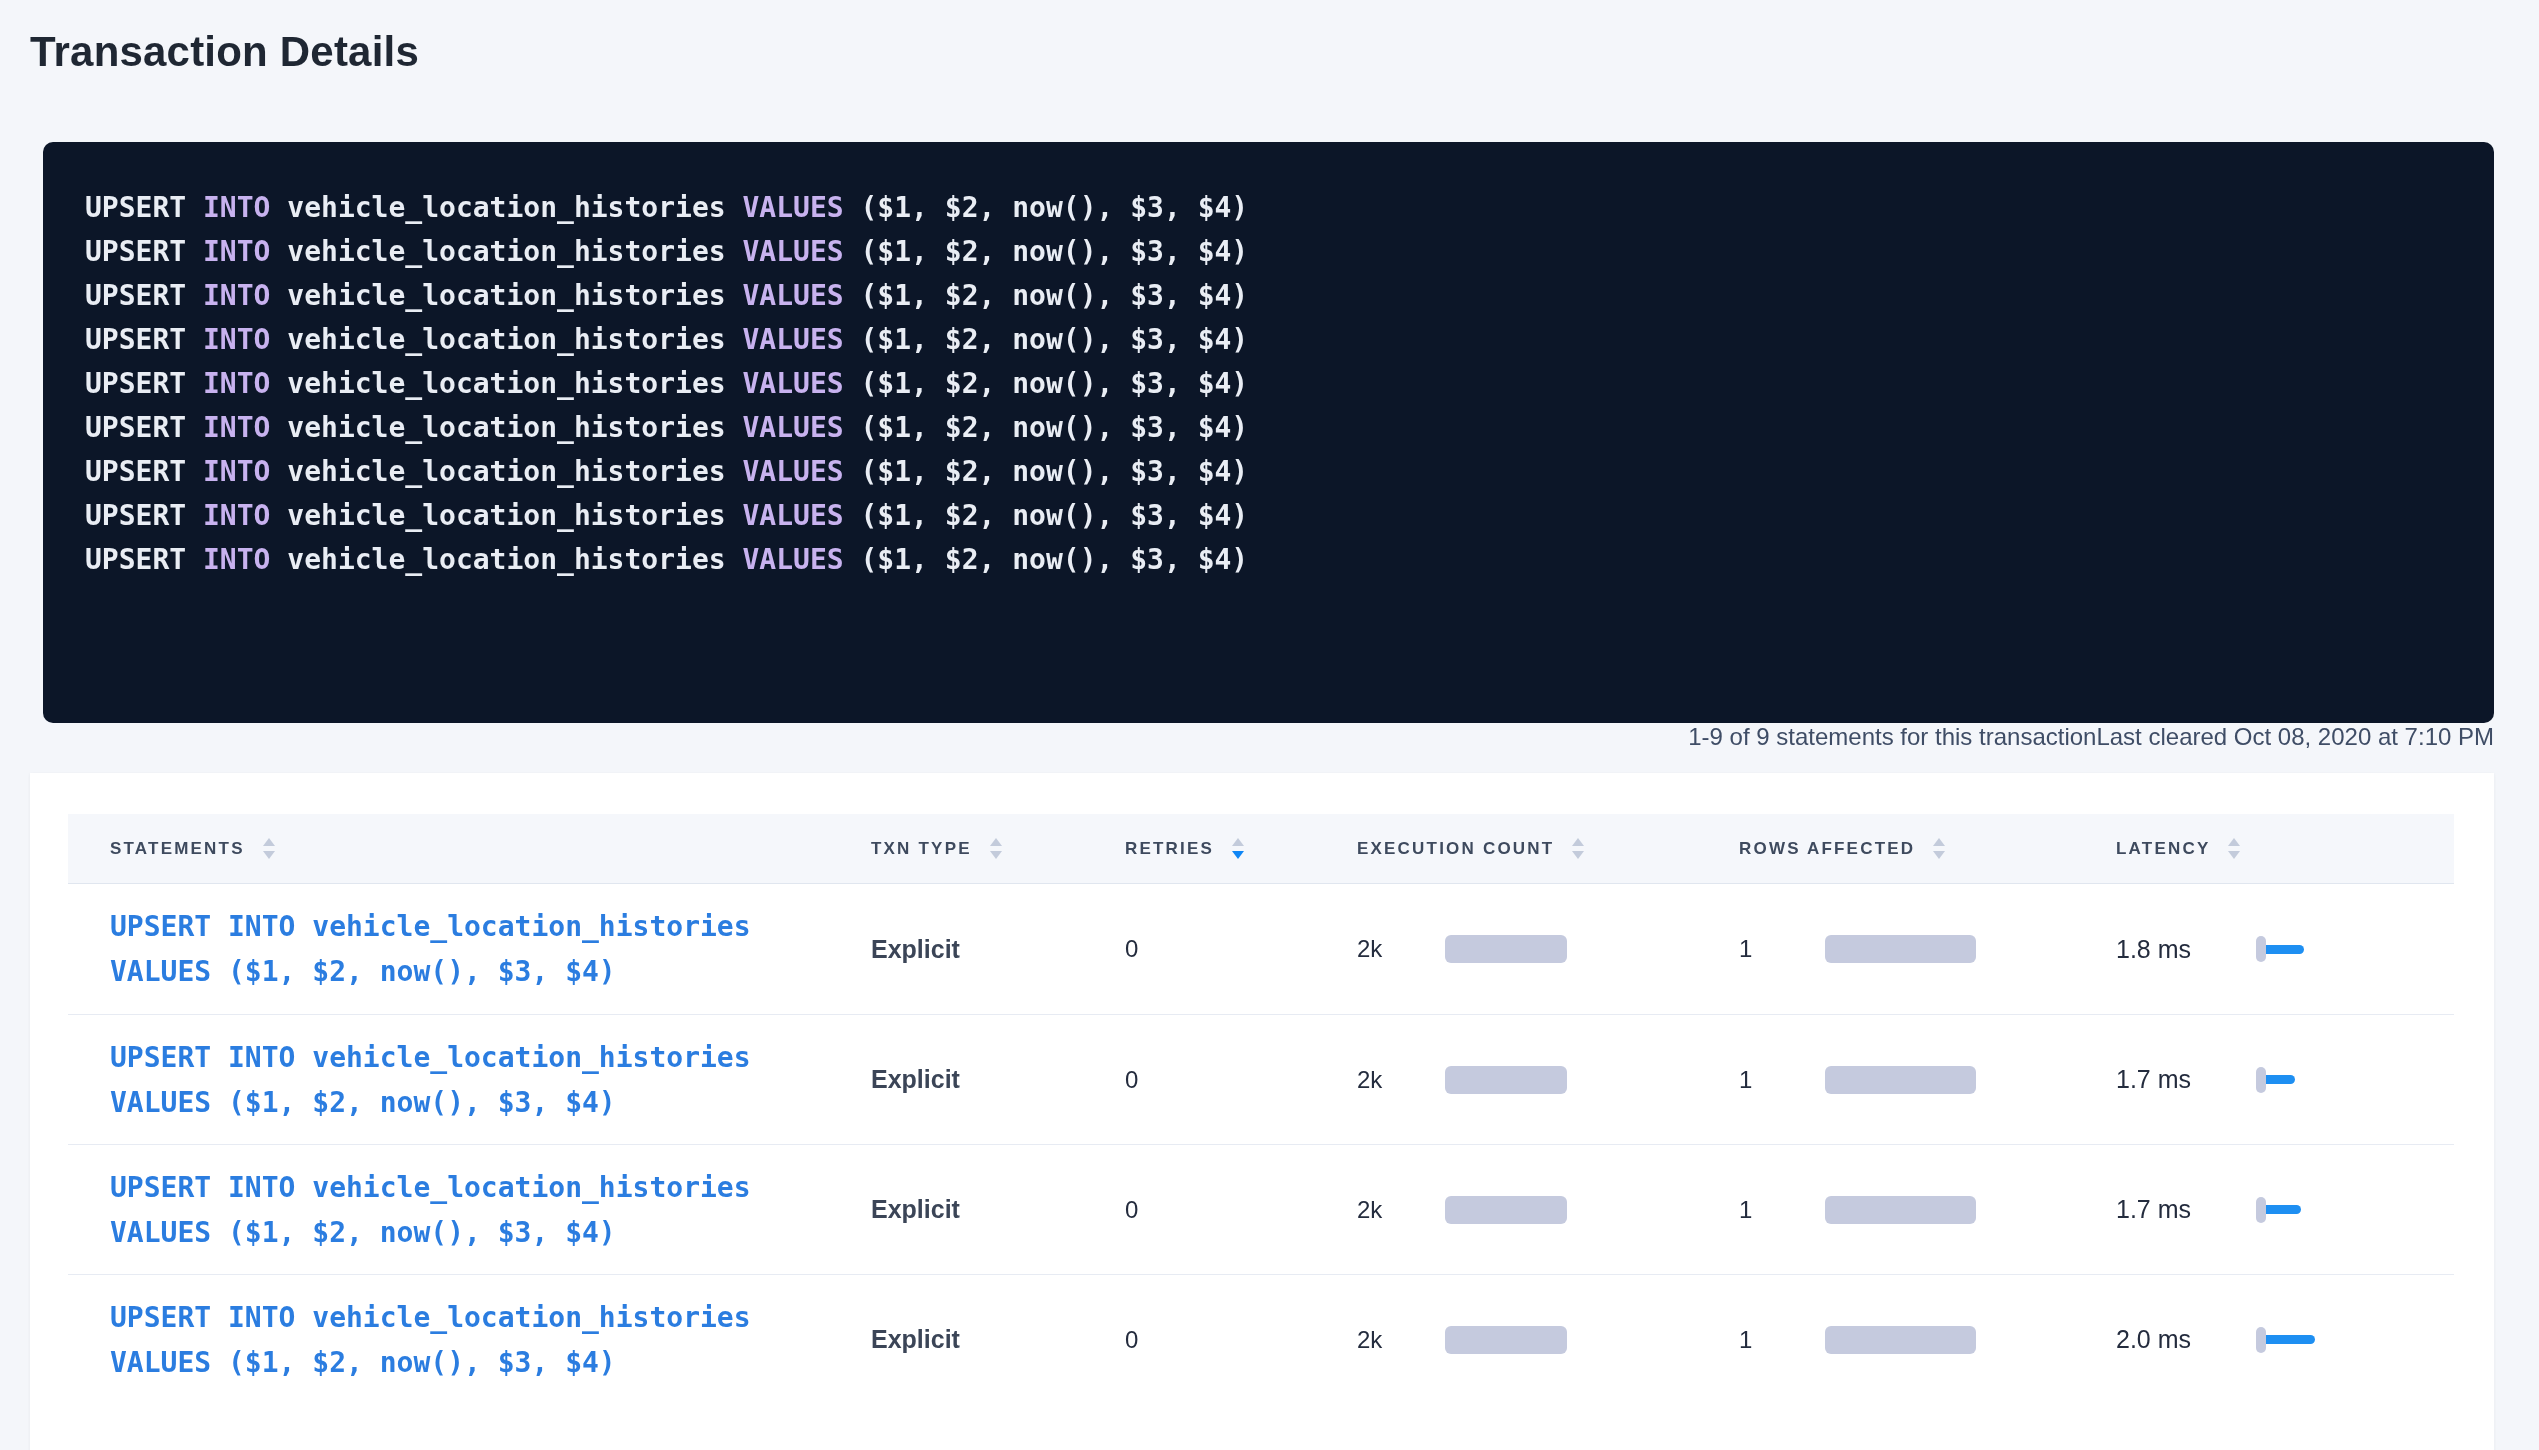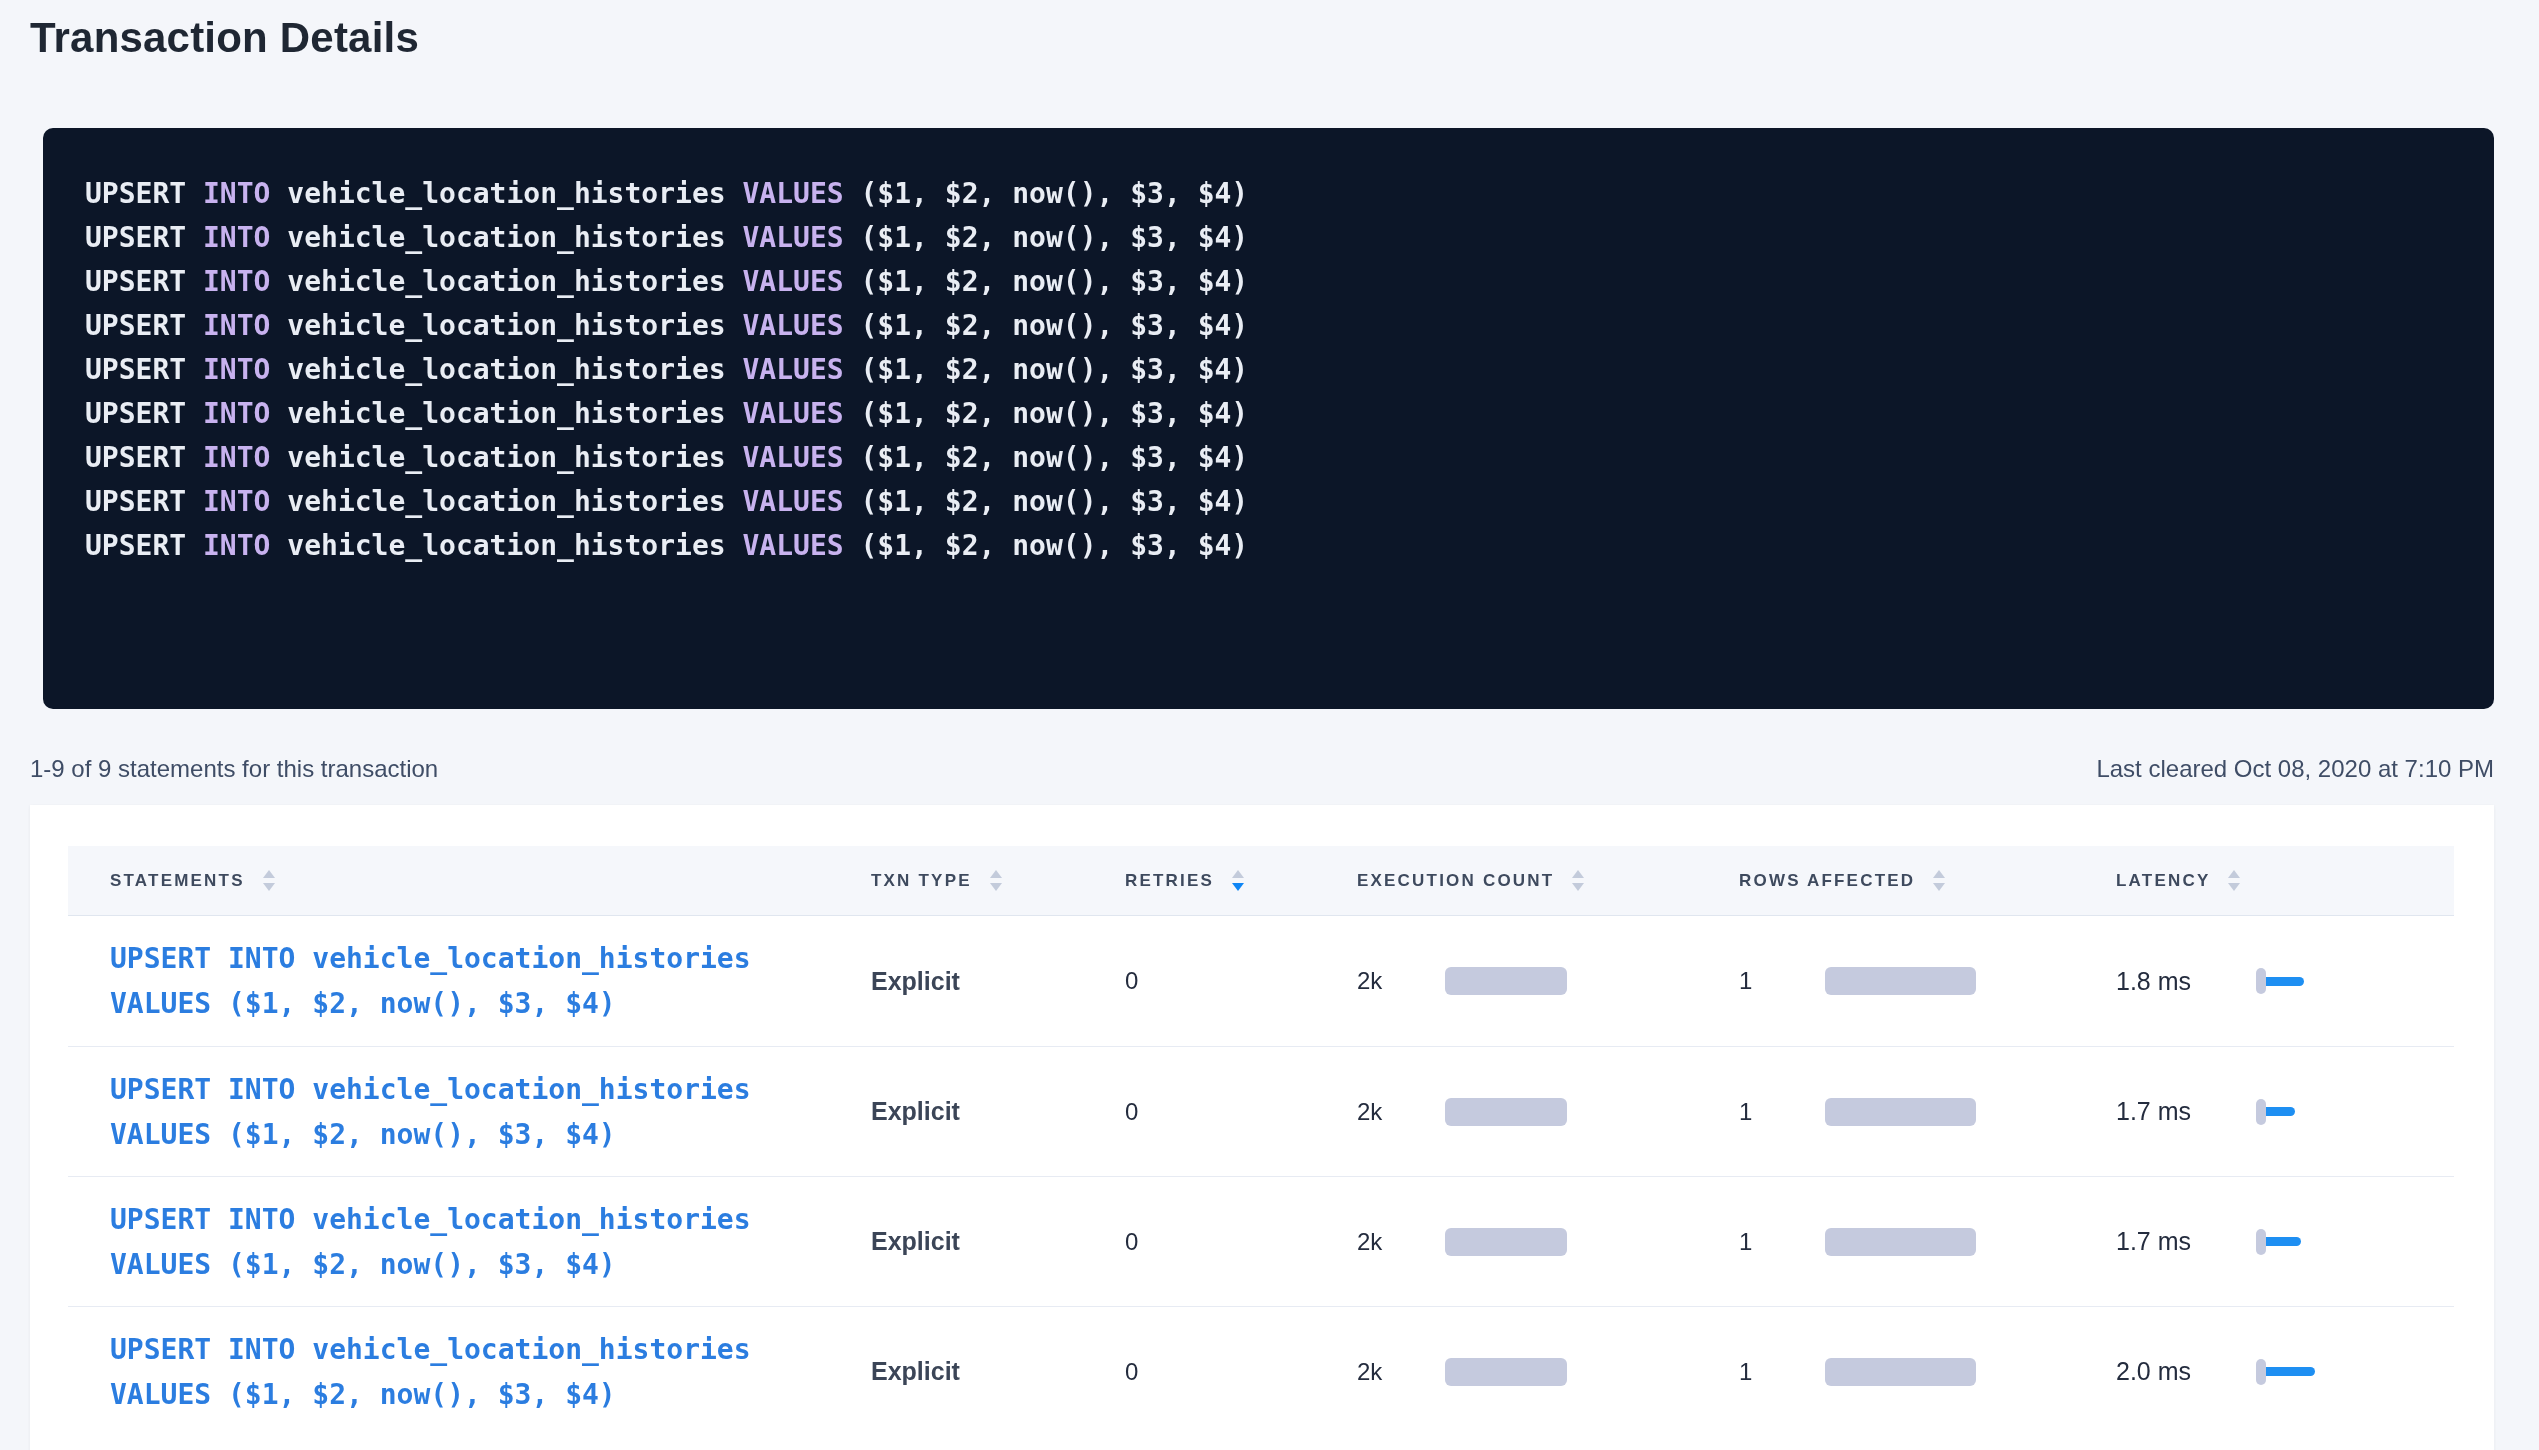--- a/index.html
+++ b/index.html
@@ -7,32 +7,32 @@
     --title-color:#1f2733; --summary-color:#3f4d66; --header-text:#3e4a5e; --header-bg:#f5f7fb;
     --link-blue:#2b7de0; --bar-blue:#1e8ff2; --bar-gray:#c5cade; --row-border:#e7ebf3;
     --sort-gray:#c3cbdb; --sort-active:#0f86f5; --value-color:#242c3e; --txn-color:#3b4557;
     --card-bg:#ffffff;
   }
   *{box-sizing:border-box;margin:0;padding:0;}
   html,body{width:2539px;height:1450px;overflow:hidden;}
   body{background:var(--page-bg);font-family:"Liberation Sans",sans-serif;}
   .container{margin:0 45px 0 30px;}
 
-  .page-title{font-size:42px;font-weight:bold;color:var(--title-color);padding-top:14px;letter-spacing:.2px;}
+  .page-title{font-size:42px;font-weight:bold;color:var(--title-color);padding-top:28px;letter-spacing:.2px;}
 
   .code-panel{
     margin-top:66px;height:581px;background:var(--panel-bg);border-radius:10px;
     padding:44px 30px 0 42px;
     font-family:"DejaVu Sans Mono","Liberation Mono",monospace;
     font-weight:bold;font-size:28px;line-height:44px;color:var(--code-text);
     white-space:pre;overflow:hidden;margin-left:13px;
   }
   .code-panel .kw{color:var(--code-keyword);}
 
-  .summary-row{margin-top:46px;display:flex;justify-content:space-between;align-items:baseline;
+  .summary-row{display:flex;justify-content:flex-end;align-items:baseline;
     font-size:24px;color:var(--summary-color);}
 
   .table-card{margin-top:22px;background:var(--card-bg);padding:41px 40px 60px 38px;
     box-shadow:0 1px 3px rgba(40,50,70,.07);min-height:700px;}
 
   .thead-row,.trow{display:grid;grid-template-columns:795px 254px 232px 382px 377px 343px;}
   .thead-row{background:var(--header-bg);height:70px;border-bottom:1px solid #e0e6ef;}
   .hcell{display:flex;align-items:center;padding-left:8px;cursor:pointer;}
   .hcell.c1{padding-left:42px;}
   .hlabel{font-size:17px;font-weight:bold;letter-spacing:2.2px;color:var(--header-text);text-transform:uppercase;}

